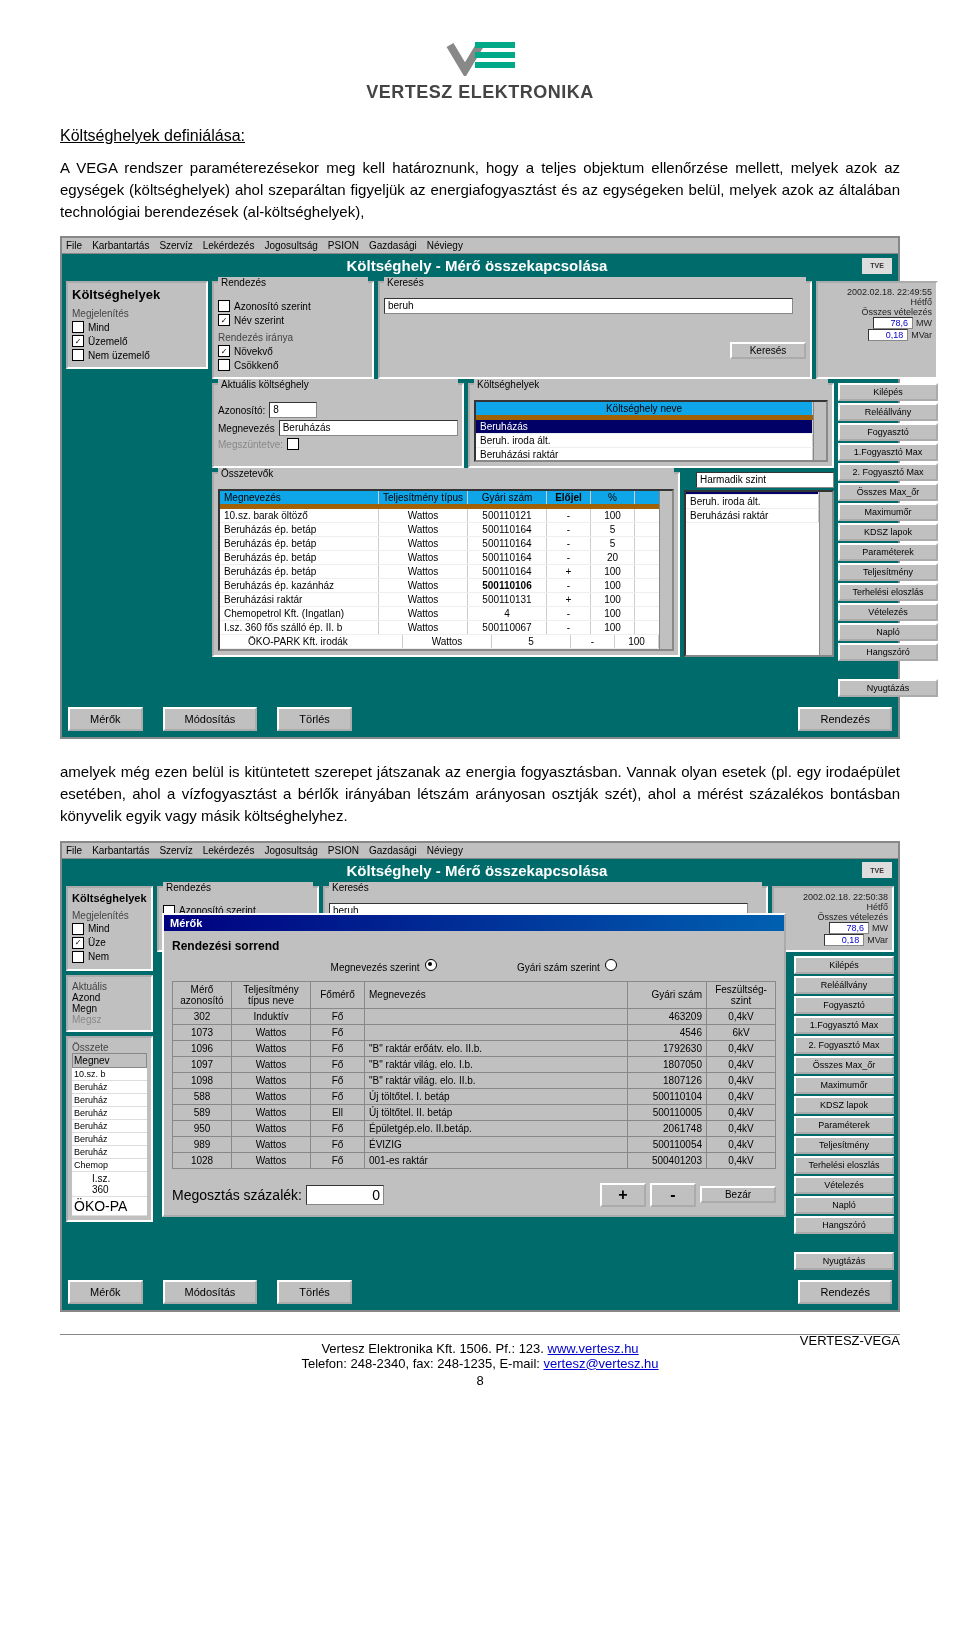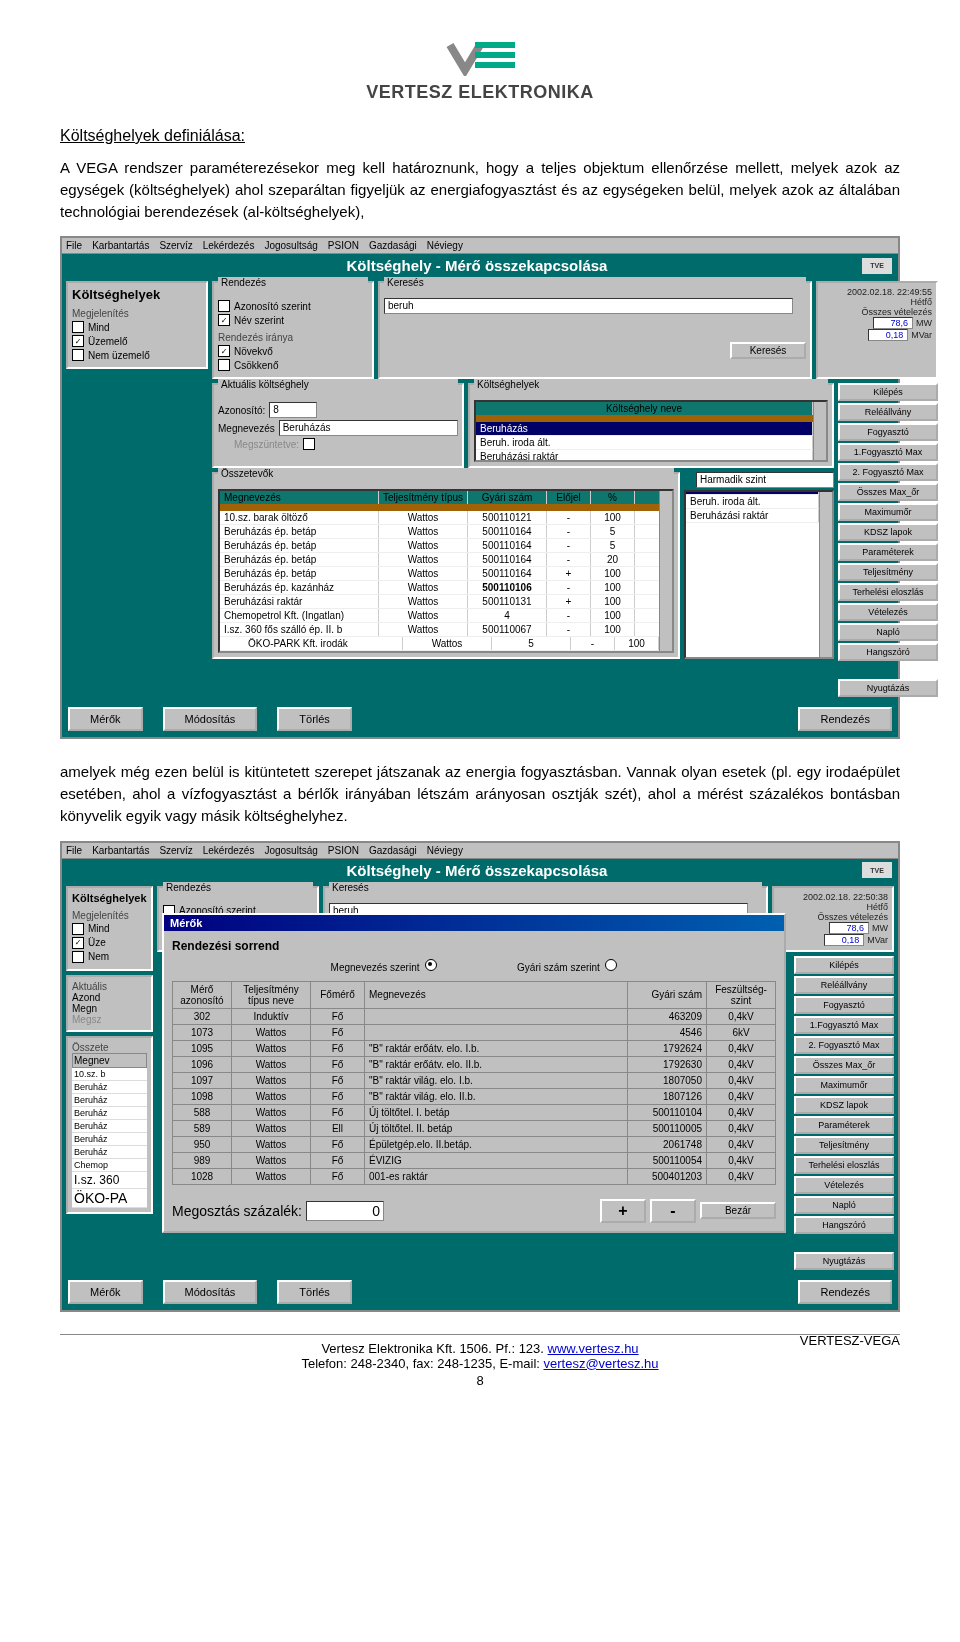--- a/index.html
+++ b/index.html
@@ -166,21 +166,21 @@
     align-items: center;
   }
   .val-num {
     background: #fff; border:1px inset #888; padding: 0 4px; color:#00c; width:30px; text-align:right;
   }
   .list-box {
     background: #fff; border: 2px inset #888;
     font-size: 10px; overflow: hidden;
   }
   .list-header {
-    background: #0f766e; border-bottom: 7px solid #a16207;
+    background: #0ea5e9; border-bottom: 5px solid #a16207;
     display: flex;
     align-items: flex-end;
   }
   .list-header span, .list-row span {
     padding: 1px 4px; border-right: 1px solid #ccc;
     overflow: hidden; white-space: nowrap;
   }
   .list-row { display:flex; border-bottom:1px solid #eee; }
   .list-row.sel { background:#006; color:#fff; }
   .scrollbar-v {
@@ -344,21 +344,21 @@
                 <div class="panel" style="width:240px;">
                   <div class="group-title">Aktuális költséghely</div>
                   <div style="display:flex;align-items:center;gap:4px;margin:2px 0;">
                     <span>Azonosító:</span>
                     <span class="input-box" style="width:40px;">8</span>
                   </div>
                   <div style="display:flex;align-items:center;gap:4px;margin:2px 0;">
                     <span>Megnevezés</span>
                     <span class="input-box" style="flex:1;">Beruházás</span>
                   </div>
-                  <div style="display:flex;align-items:center;gap:4px;margin:2px 16px;color:#888;">
+                  <div style="display:flex;align-items:center;gap:4px;margin:2px 0;color:#888;">
                     <span>Megszüntetve:</span>
                     <span class="checkbox-box"></span>
                   </div>
                 </div>
                 <div class="panel" style="flex:1;">
                   <div class="group-title">Költséghelyek</div>
                   <div class="list-box" style="height:58px;display:flex;">
                     <div style="flex:1;">
                       <div class="list-header">
                           <span style="flex:1;text-align:center;">Költséghely neve</span>
@@ -380,21 +380,21 @@
 
               <div style="display:flex;gap:4px;">
                 <div class="panel" style="flex:1;">
                   <div class="group-title">Összetevők</div>
                   <div class="list-box" style="display:flex;">
                     <div style="flex:1;">
                       <div class="list-header">
                         <span style="width:150px;">Megnevezés</span>
                         <span style="width:80px;text-align:center;">Teljesítmény típus</span>
                         <span style="width:70px;text-align:center;">Gyári szám</span>
-                        <span style="width:35px;text-align:center;">Előjel</span>
+                        <span style="width:35px;text-align:center;font-weight:bold;">Előjel</span>
                         <span style="width:35px;text-align:center;">%</span>
                       </div>
                       <div id="ossze-rows">
                           <div class="list-row">
                             <span style="width:150px;">10.sz. barak öltöző</span>
                             <span style="width:80px;text-align:center;">Wattos</span>
                             <span style="width:70px;text-align:center;">500110121</span>
                             <span style="width:35px;text-align:center;">-</span>
                             <span style="width:35px;text-align:center;">100</span>
                           </div>
@@ -566,21 +566,21 @@
             <div style="background:#c0c0c0;border:1px solid #888;padding:1px;">Megnev</div>
             <div id="ossze-stub-rows">
                 <div style="background: rgb(255, 255, 255); border-bottom: 1px solid rgb(221, 221, 221); padding: 1px 2px; font-size: 9px;">10.sz. b</div>
                 <div style="background: rgb(255, 255, 255); border-bottom: 1px solid rgb(221, 221, 221); padding: 1px 2px; font-size: 9px;">Beruház</div>
                 <div style="background: rgb(255, 255, 255); border-bottom: 1px solid rgb(221, 221, 221); padding: 1px 2px; font-size: 9px;">Beruház</div>
                 <div style="background: rgb(255, 255, 255); border-bottom: 1px solid rgb(221, 221, 221); padding: 1px 2px; font-size: 9px;">Beruház</div>
                 <div style="background: rgb(255, 255, 255); border-bottom: 1px solid rgb(221, 221, 221); padding: 1px 2px; font-size: 9px;">Beruház</div>
                 <div style="background: rgb(255, 255, 255); border-bottom: 1px solid rgb(221, 221, 221); padding: 1px 2px; font-size: 9px;">Beruház</div>
                 <div style="background: rgb(255, 255, 255); border-bottom: 1px solid rgb(221, 221, 221); padding: 1px 2px; font-size: 9px;">Beruház</div>
                 <div style="background: rgb(255, 255, 255); border-bottom: 1px solid rgb(221, 221, 221); padding: 1px 2px; font-size: 9px;">Chemop</div>
-                <div style="background: rgb(255, 255, 255); border-bottom: 1px solid rgb(221, 221, 221); padding: 1px 2px; font-size: 12px;">I.sz. 360</div>
+                <div style="background: rgb(255, 255, 255); border-bottom: 1px solid rgb(221, 221, 221); padding: 1px 20px; font-size: 10px;">I.sz. 360</div>
                 <div style="background: rgb(255, 255, 255); border-bottom: 1px solid rgb(221, 221, 221); padding: 1px 2px; font-size: 14px;">ÖKO-PA</div>
               </div>
           </div>
         </div>
 
         <div class="ss-main">
           <div class="ss-top-row">
             <div class="panel" style="width:150px;">
               <div class="group-title">Rendezés</div>
               <div class="checkbox-row">
@@ -671,28 +671,20 @@
                 </tr>
                 <tr>
                   <td class="c">1073</td>
                   <td class="c">Wattos</td>
                   <td class="c">Fő</td>
                   <td></td>
                   <td class="r">4546</td>
                   <td class="c">6kV</td>
                 </tr>
                 <tr>
-                  <td class="c">1095</td>
-                  <td class="c">Wattos</td>
-                  <td class="c">Fő</td>
-                  <td>"B" raktár erőátv. elo. I.b.</td>
-                  <td class="r">1792624</td>
-                  <td class="c">0,4kV</td>
-                </tr>
-                <tr>
                   <td class="c">1096</td>
                   <td class="c">Wattos</td>
                   <td class="c">Fő</td>
                   <td>"B" raktár erőátv. elo. II.b.</td>
                   <td class="r">1792630</td>
                   <td class="c">0,4kV</td>
                 </tr>
                 <tr>
                   <td class="c">1097</td>
                   <td class="c">Wattos</td>

